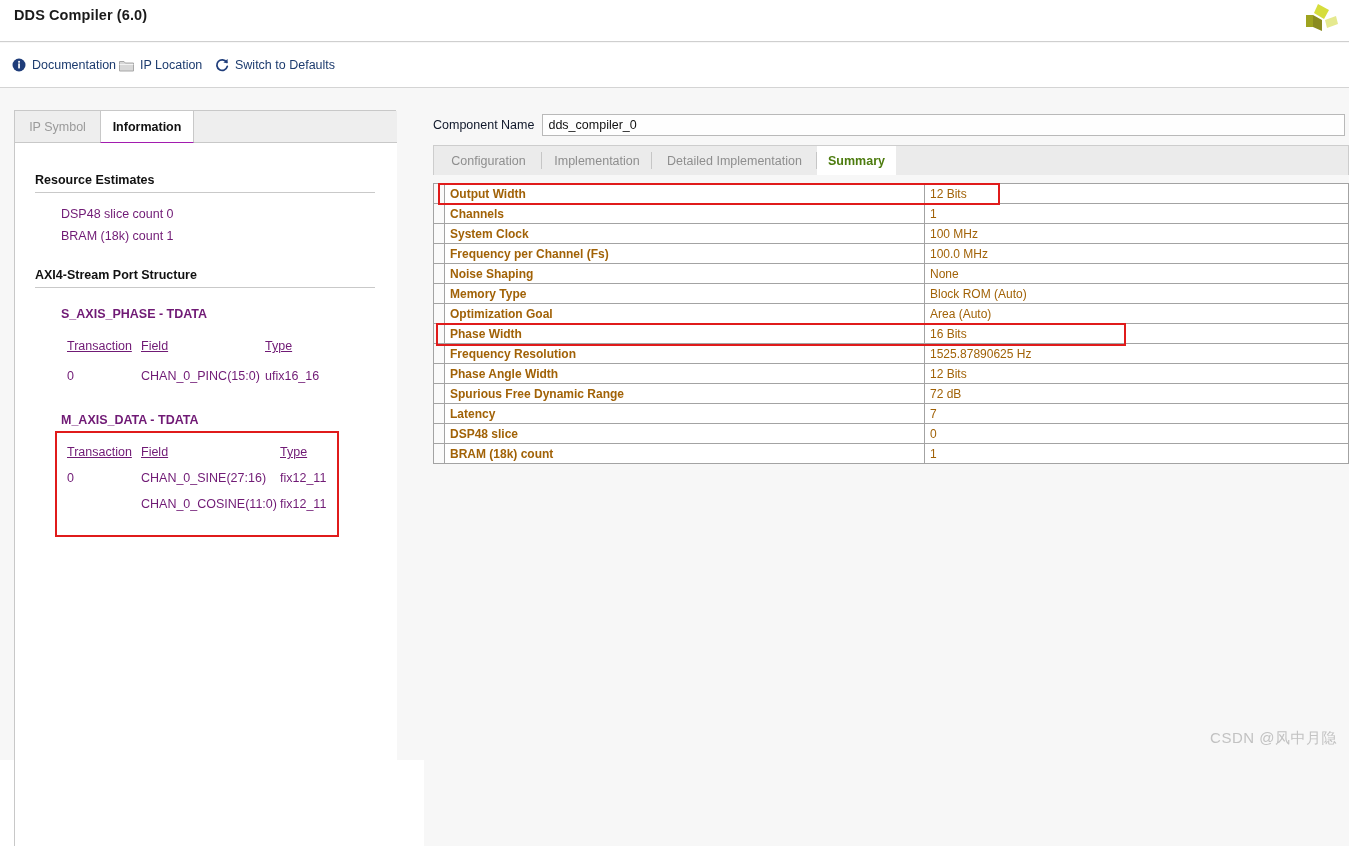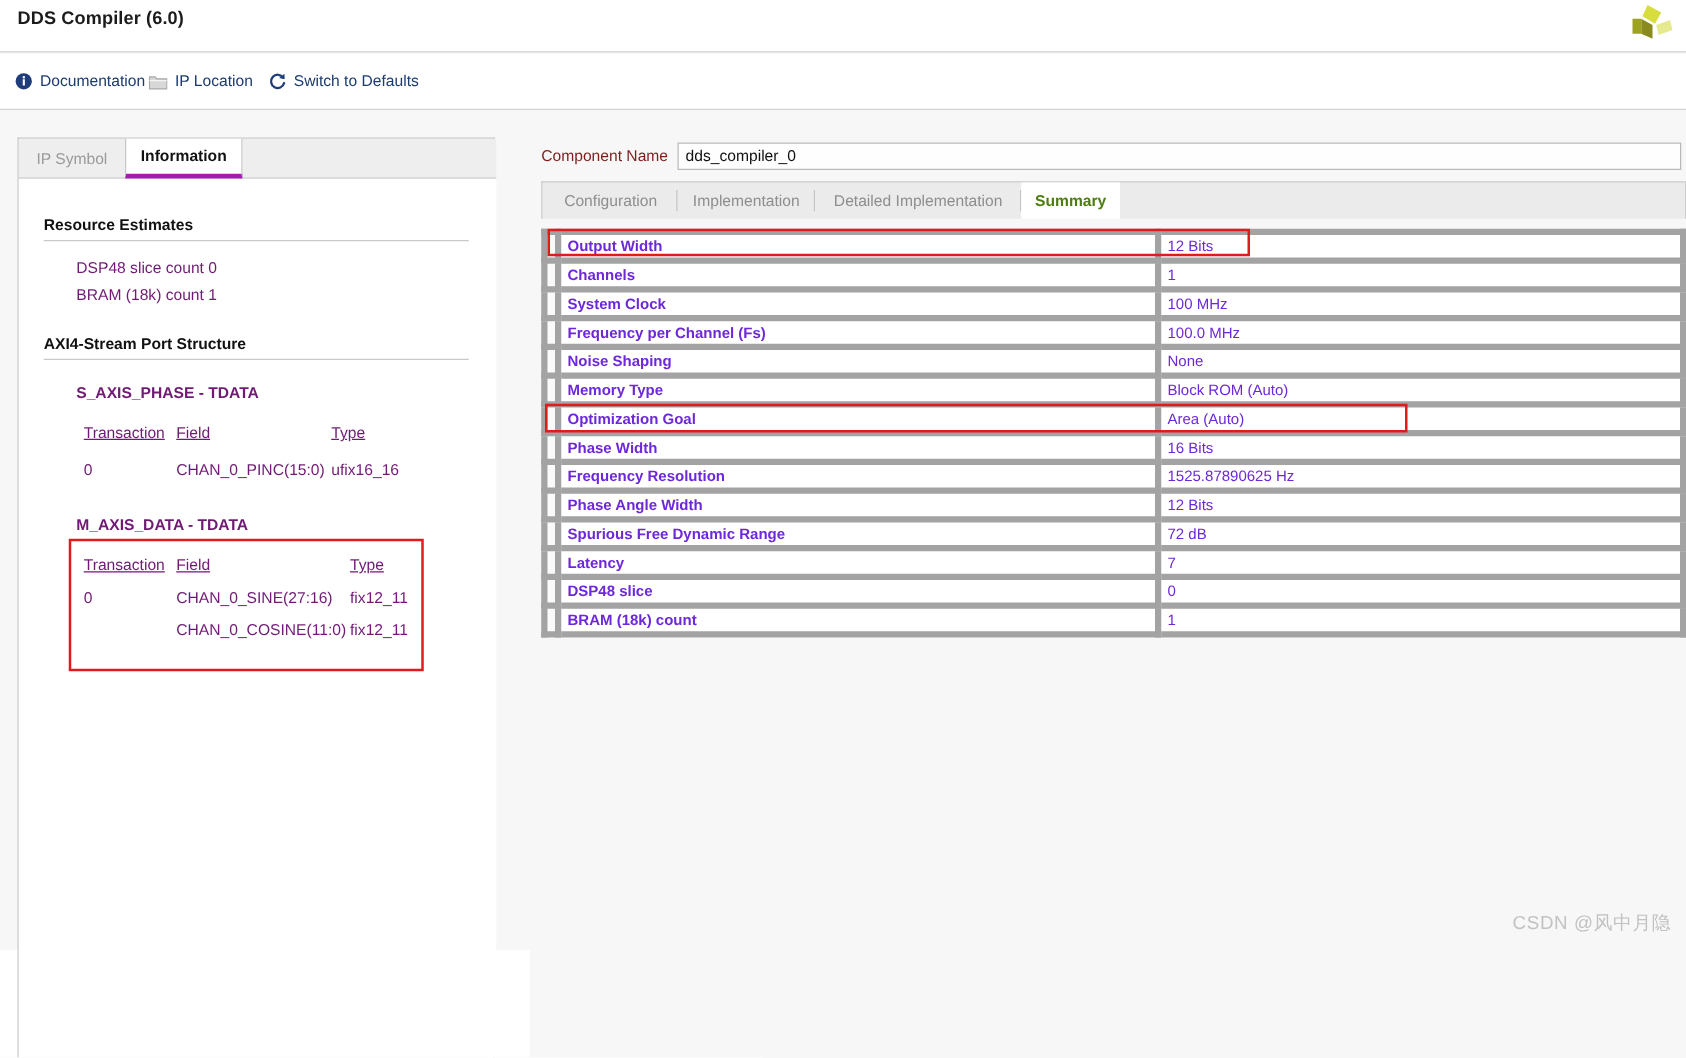--- a/index.html
+++ b/index.html
@@ -61,21 +61,21 @@
   .ltab {
     position: absolute; top: 0; height: 32px;
     display: flex; align-items: center; justify-content: center;
     font-size: 12.5px; padding: 0 14px; white-space: nowrap;
   }
   .ltab.inactive { color: #9a9a9a; }
   .ltab.active {
     color: #111111; font-weight: bold;
     background: #ffffff;
     border-left: 1px solid #c8c8c8; border-right: 1px solid #c8c8c8;
-    border-bottom: 4px solid #a21caf;
+    border-bottom: 1px solid #a21caf;
   }
   .left-body {
     position: absolute; left: 0; top: 32px; width: 382px; height: 704px;
     background: #ffffff;
   }
   .sec-title {
     position: absolute; font-size: 12.5px; font-weight: bold; color: #111;
     white-space: nowrap;
   }
   .sec-rule {
@@ -95,21 +95,21 @@
 
   
   .right-panel {
     position: absolute; left: 424px; top: 105px; width: 925px; height: 741px;
     background: #f7f7f7;
   }
   .comp-row {
     position: absolute; left: 9px; top: 9px; height: 22px;
     display: flex; align-items: center; gap: 8px;
   }
-  .comp-label { font-size: 12.5px; color: #7f1d1d; }
+  .comp-label { font-size: 12.5px; color: #0f172a; }
   .comp-input {
     width: 803px; height: 22px;
     background: #fefefe; border: 1px solid #b9b9b9;
     font-size: 12.5px; color: #111; padding: 0 5px;
     display: flex; align-items: center;
     font-family: "Liberation Sans", sans-serif;
   }
 
   .tabstrip-right {
     position: absolute; left: 9px; top: 40px; width: 916px; height: 30px;
@@ -132,22 +132,22 @@
     color: #4d7c0f; font-weight: bold; background: #ffffff;
   }
 
   
   .sum-table {
     position: absolute; left: 9px; top: 78px; width: 916px;
     border-collapse: collapse; table-layout: fixed;
     background: #ffffff;
   }
   .sum-table td {
-    height: 20px; font-size: 12px; color: #6d28d9;
-    border: 5px solid #a3a3a3; padding: 0 0 0 5px;
+    height: 20px; font-size: 12px; color: #a16207;
+    border: 1px solid #a3a3a3; padding: 0 0 0 5px;
     white-space: nowrap; overflow: hidden;
     line-height: 18px;
   }
   .sum-table td.gutter {
     width: 11px; padding: 0; background: #fafafa;
   }
   .sum-table td.k {
     width: 480px; font-weight: bold; background: #ffffff;
   }
   .sum-table td.v {

